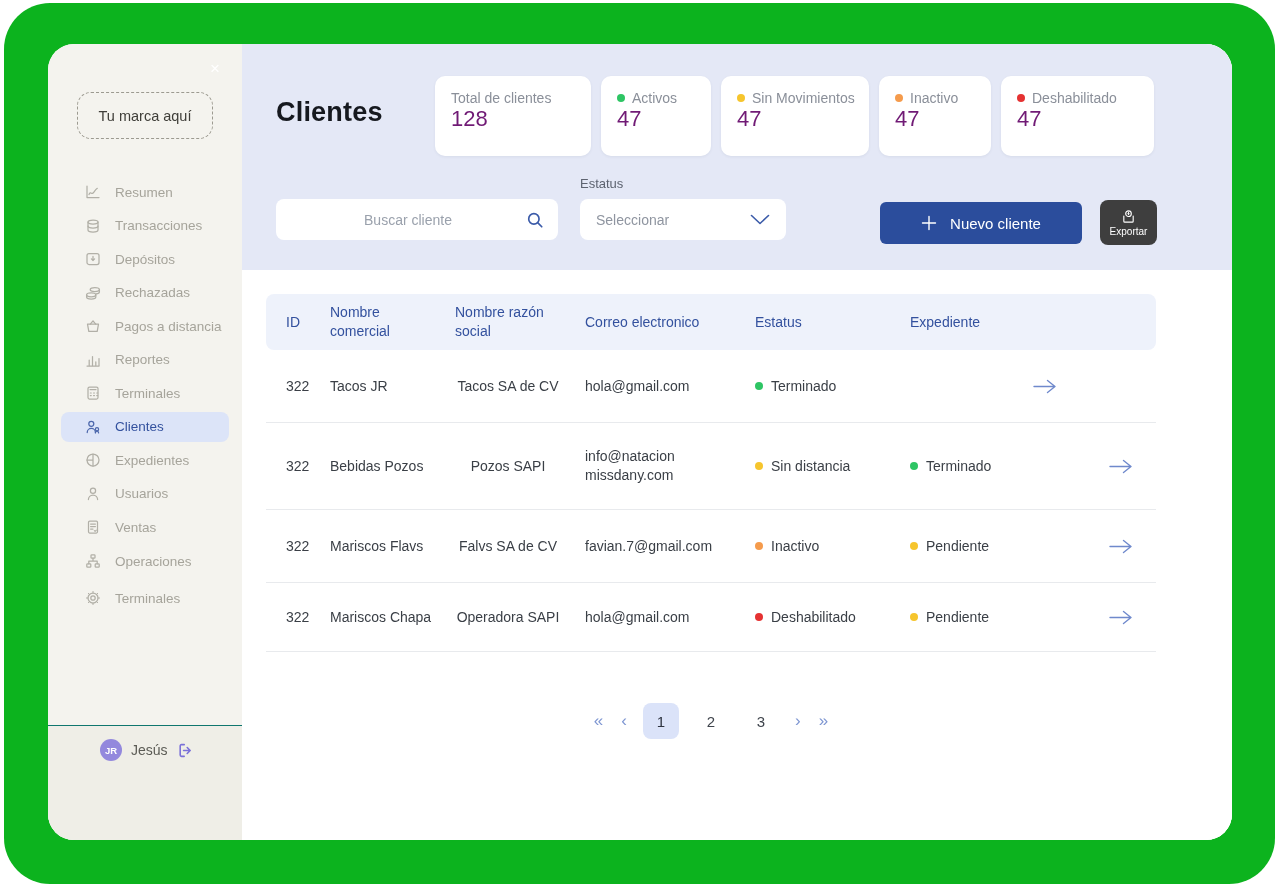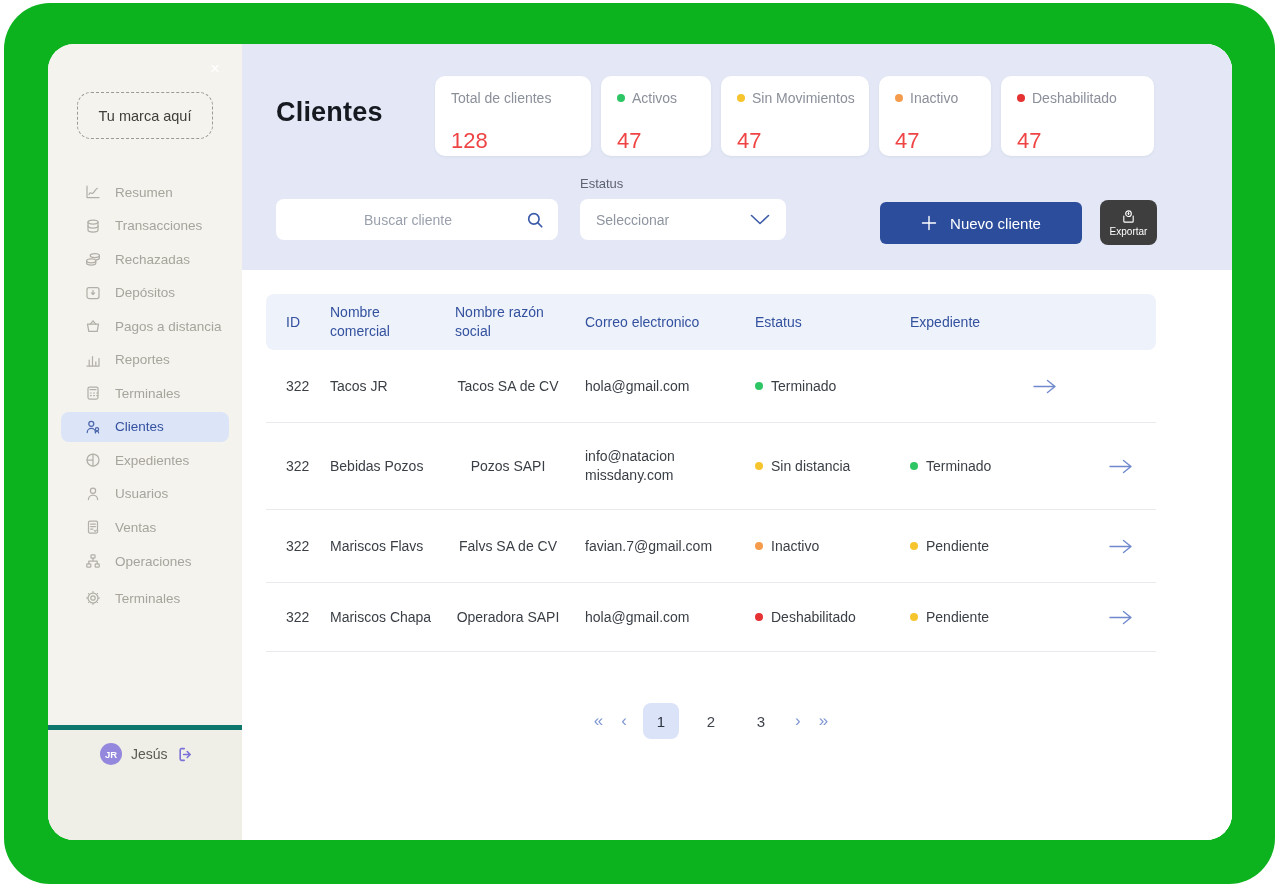--- a/index.html
+++ b/index.html
@@ -23,21 +23,21 @@
     align-items:center; justify-content:center; font-size:14.5px; color:#3f3e39; }
   .menu { margin-top:38px; padding:0 13px; flex:1; list-style:none; }
   .menu-item { display:flex; align-items:center; gap:14px; height:30px;
     margin-bottom:3.5px; padding-left:24px; border-radius:8px;
     color:#A6A49B; font-size:13.5px; cursor:pointer; }
   .menu-item svg { width:16px; height:16px; stroke:currentColor; fill:none;
     stroke-width:1.25; stroke-linecap:round; stroke-linejoin:round; flex:none; opacity:.85; }
   .menu-item.active { background:#DCE4F8; color:#33519E; }
   .menu-item.gap1 { margin-top:4px; }
   .menu-item.gap2 { margin-top:7px; }
-  .sidebar-footer { height:115px; flex:none; border-top:5px solid #0f766e;
+  .sidebar-footer { height:115px; flex:none; border-top:1px solid #0f766e;
     background:#EFEEE7; display:flex; align-items:flex-start;
     padding:13px 0 0 52px; gap:9px; }
   .avatar { width:22px; height:22px; border-radius:50%; background:#9388DD;
     color:#fff; font-size:9.5px; font-weight:bold; display:flex;
     align-items:center; justify-content:center; flex:none; }
   .user-name { font-size:14px; color:#5b5b55; line-height:22px; }
   .logout-btn { background:none; border:none; padding:0; cursor:pointer; height:22px; display:flex; align-items:center; }
   .logout-btn svg { width:17px; height:17px; stroke:#7B71D8; fill:none;
     stroke-width:1.5; stroke-linecap:round; stroke-linejoin:round; }
 
@@ -46,21 +46,21 @@
   .header-band { height:226px; background:#E4E8F6; position:relative; flex:none; }
   .page-title { position:absolute; left:34px; top:53px; font-size:27px;
     font-weight:600; color:#16191f; letter-spacing:.2px; }
   .stats-row { position:absolute; left:193px; top:32px; display:flex; gap:10px; }
   .stat-card { background:#fff; border-radius:10px; padding:14px 16px 0;
     height:80px; box-shadow:0 1px 3px rgba(40,50,80,.07); }
   .sc0{width:156px}.sc1{width:110px}.sc2{width:148px}.sc3{width:112px}.sc4{width:153px}
   .stat-label { display:flex; align-items:center; gap:7px; font-size:14px;
     color:#8a8f99; white-space:nowrap; }
   .dot { width:8px; height:8px; border-radius:50%; flex:none; }
-  .stat-value { margin-top:22px; font-size:22px; color:#ef4444; font-weight:500; }
+  .stat-value { margin-top:0; font-size:22px; color:#701a75; font-weight:500; }
 
   .search-box { position:absolute; left:34px; top:155px; width:282px; height:41px;
     background:#fff; border-radius:8px; display:flex; align-items:center;
     padding:0 14px; }
   .search-box input { border:none; outline:none; flex:1; font-size:14px;
     color:#333; background:transparent; font-family:inherit;text-align:center; }
   .search-box input::placeholder { color:#9aa1ac; }
   .search-box svg { width:18px; height:18px; stroke:#3B5BA9; fill:none;
     stroke-width:1.5; stroke-linecap:round; }
   .status-label { position:absolute; left:338px; top:132px; font-size:13px; color:#5d6370; }
@@ -136,33 +136,33 @@
       <li class="menu-item">
         <svg viewBox="0 0 16 16">
             <ellipse cx="8" cy="4" rx="5" ry="2"></ellipse>
             <path d="M3 4v4c0 1.1 2.2 2 5 2s5-.9 5-2V4"></path>
             <path d="M3 8v4c0 1.1 2.2 2 5 2s5-.9 5-2V8"></path>
           </svg>
         <span>Transacciones</span>
       </li>
       <li class="menu-item">
         <svg viewBox="0 0 16 16">
+            <rect x="2" y="2.5" width="12" height="11" rx="2"></rect>
+            <path d="M8 5.3v4.2M6.4 7.9 8 9.5l1.6-1.6"></path>
+          </svg>
+        <span>Depósitos</span>
+      </li>
+      <li class="menu-item">
+        <svg viewBox="0 0 16 16">
             <ellipse cx="6.2" cy="9.8" rx="4.6" ry="2"></ellipse>
             <path d="M1.6 9.8v2.2c0 1.1 2 2 4.6 2s4.6-.9 4.6-2V9.8"></path>
             <ellipse cx="9.8" cy="4.6" rx="4.6" ry="2"></ellipse>
             <path d="M14.4 4.6v2.4c0 .9-1.4 1.7-3.3 1.9"></path>
           </svg>
         <span>Rechazadas</span>
-      </li>
-      <li class="menu-item">
-        <svg viewBox="0 0 16 16">
-            <rect x="2" y="2.5" width="12" height="11" rx="2"></rect>
-            <path d="M8 5.3v4.2M6.4 7.9 8 9.5l1.6-1.6"></path>
-          </svg>
-        <span>Depósitos</span>
       </li>
       <li class="menu-item">
         <svg viewBox="0 0 16 16">
             <path d="M2.5 6.2h11l-1.3 7.2H3.8z"></path>
             <path d="M5.3 6.2 8 2.8l2.7 3.4"></path>
           </svg>
         <span>Pagos a distancia</span>
       </li>
       <li class="menu-item">
         <svg viewBox="0 0 16 16">

